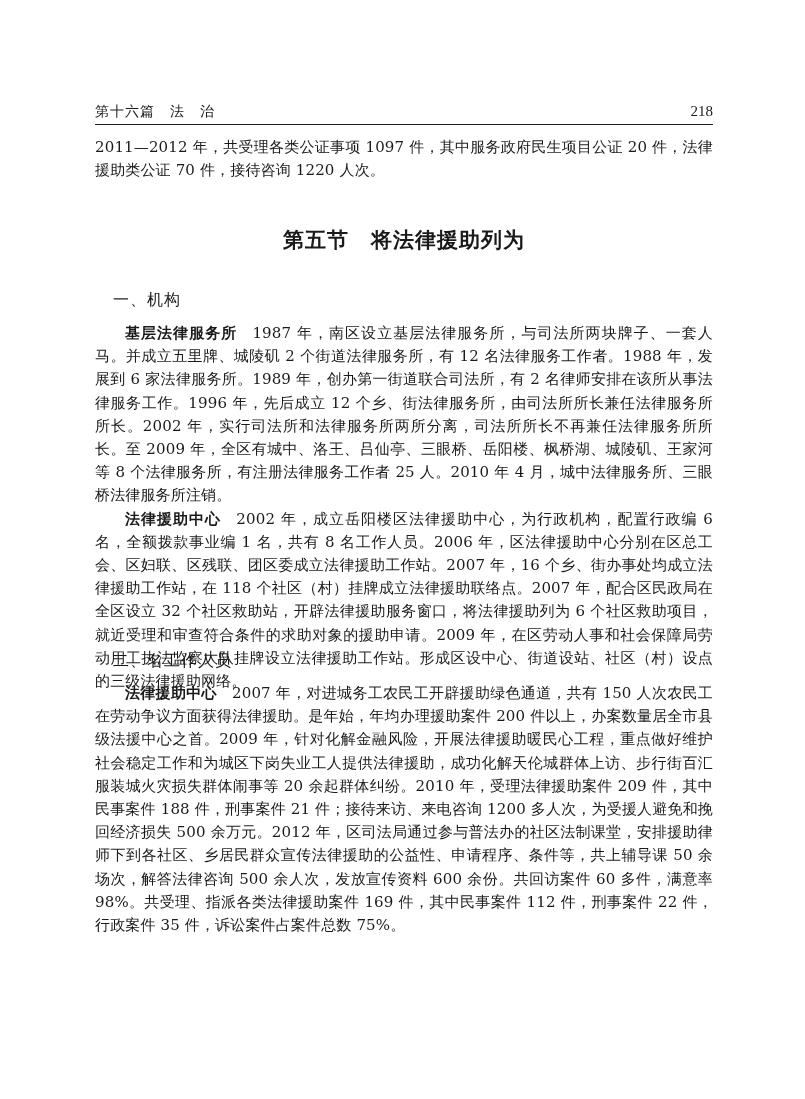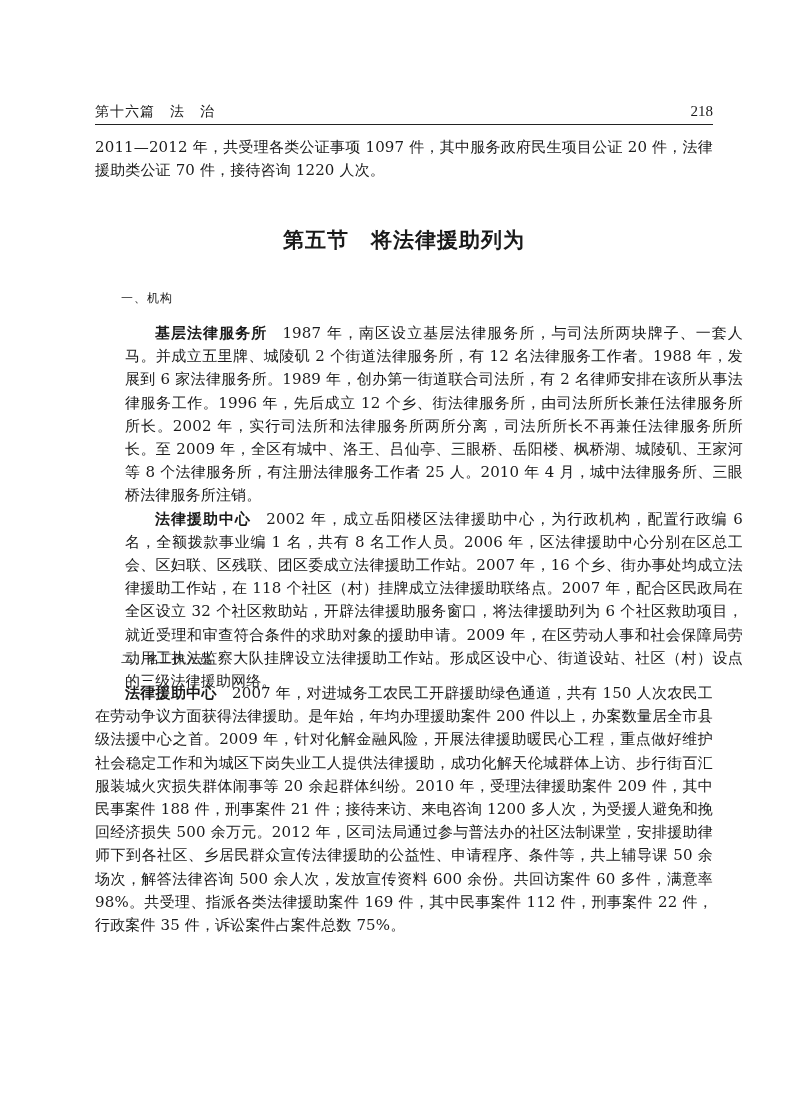--- a/index.html
+++ b/index.html
@@ -72,22 +72,22 @@
       width: 618px;
       text-align: center;
       font-family: "DejaVu Sans", "Liberation Sans", sans-serif;
       font-weight: bold;
       font-size: 21px;
       letter-spacing: 1px;
     }
     .section-title .gap { display: inline-block; width: 22px; }
     .subhead {
       position: absolute;
-      left: 26px;
-      font-size: 12px;
+      left: 18px;
+      font-size: 16px;
       letter-spacing: 1px;
     }
   </style>
 </head>
 <body>
 
 <div class="page">
 
   <div class="running-header">
     <span class="chapter">第十六篇　法　治</span>
@@ -97,21 +97,21 @@
   <div class="block body-text" style="top:136px;">
     <p class="p">2011—2012 年，共受理各类公证事项 1097 件，其中服务政府民生项目公证 20 件，法律援助类公证 70 件，接待咨询 1220 人次。</p>
   </div>
 
   <div class="section-title">
     <span>第五节</span><span class="gap"></span><span>将法律援助列为</span>
   </div>
 
   <div class="subhead" style="top:290px;">一、机构</div>
 
-  <div class="block body-text" style="top:322px;margin-left:30px;">
+  <div class="block body-text" style="top:322px;">
     <p class="p indent"><span class="lead">基层法律服务所</span> <span>1987 年，南区设立基层法律服务所，与司法所两块牌子、一套人马。并成立五里牌、城陵矶 2 个街道法律服务所，有 12 名法律服务工作者。1988 年，发展到 6 家法律服务所。1989 年，创办第一街道联合司法所，有 2 名律师安排在该所从事法律服务工作。1996 年，先后成立 12 个乡、街法律服务所，由司法所所长兼任法律服务所所长。2002 年，实行司法所和法律服务所两所分离，司法所所长不再兼任法律服务所所长。至 2009 年，全区有城中、洛王、吕仙亭、三眼桥、岳阳楼、枫桥湖、城陵矶、王家河等 8 个法律服务所，有注册法律服务工作者 25 人。2010 年 4 月，城中法律服务所、三眼桥法律服务所注销。</span></p>
     <p class="p indent"><span class="lead">法律援助中心</span> <span>2002 年，成立岳阳楼区法律援助中心，为行政机构，配置行政编 6 名，全额拨款事业编 1 名，共有 8 名工作人员。2006 年，区法律援助中心分别在区总工会、区妇联、区残联、团区委成立法律援助工作站。2007 年，16 个乡、街办事处均成立法律援助工作站，在 118 个社区（村）挂牌成立法律援助联络点。2007 年，配合区民政局在全区设立 32 个社区救助站，开辟法律援助服务窗口，将法律援助列为 6 个社区救助项目，就近受理和审查符合条件的求助对象的援助申请。2009 年，在区劳动人事和社会保障局劳动用工执法监察大队挂牌设立法律援助工作站。形成区设中心、街道设站、社区（村）设点的三级法律援助网络。</span></p>
   </div>
 
   <div class="subhead" style="top:651px;">二、名工作人员</div>
 
   <div class="block body-text" style="top:682px;">
     <p class="p indent"><span class="lead">法律援助中心</span> <span>2007 年，对进城务工农民工开辟援助绿色通道，共有 150 人次农民工在劳动争议方面获得法律援助。是年始，年均办理援助案件 200 件以上，办案数量居全市县级法援中心之首。2009 年，针对化解金融风险，开展法律援助暖民心工程，重点做好维护社会稳定工作和为城区下岗失业工人提供法律援助，成功化解天伦城群体上访、步行街百汇服装城火灾损失群体闹事等 20 余起群体纠纷。2010 年，受理法律援助案件 209 件，其中民事案件 188 件，刑事案件 21 件；接待来访、来电咨询 1200 多人次，为受援人避免和挽回经济损失 500 余万元。2012 年，区司法局通过参与普法办的社区法制课堂，安排援助律师下到各社区、乡居民群众宣传法律援助的公益性、申请程序、条件等，共上辅导课 50 余场次，解答法律咨询 500 余人次，发放宣传资料 600 余份。共回访案件 60 多件，满意率 98%。共受理、指派各类法律援助案件 169 件，其中民事案件 112 件，刑事案件 22 件，行政案件 35 件，诉讼案件占案件总数 75%。</span></p>
   </div>
 

